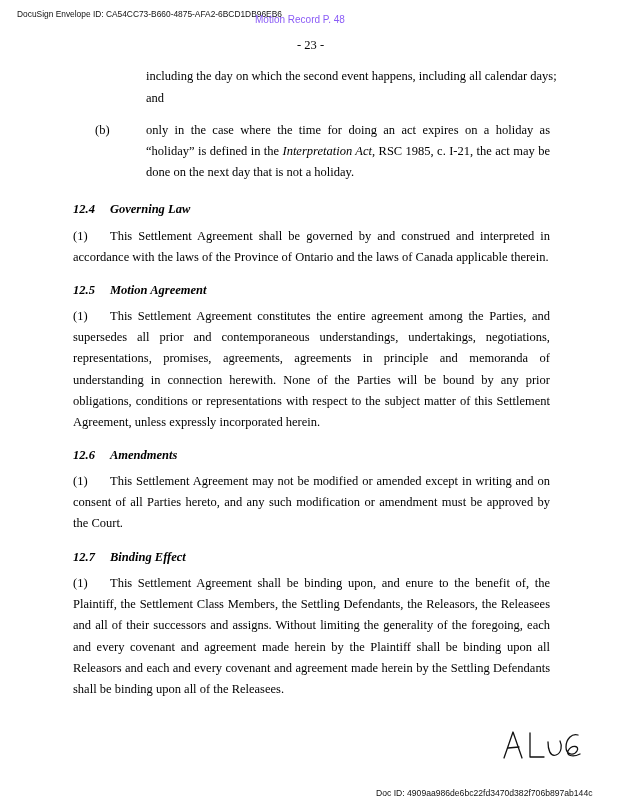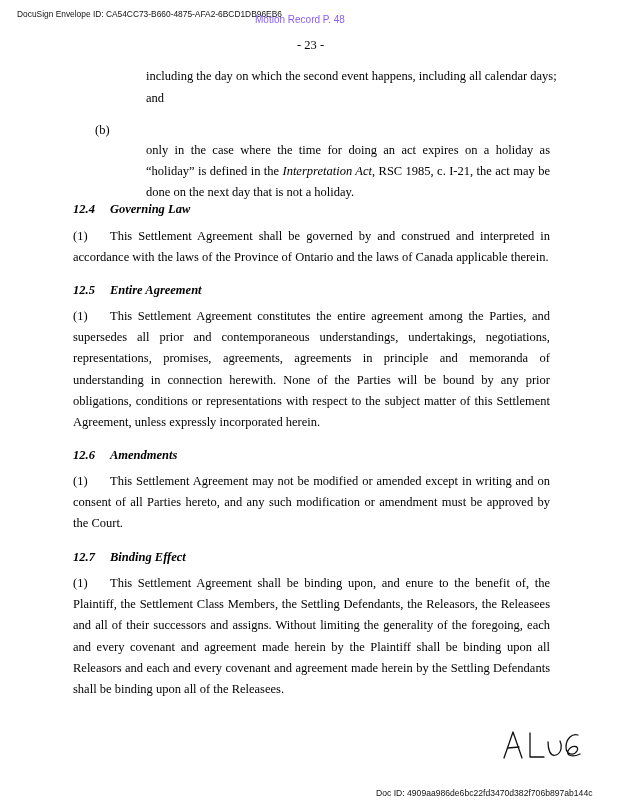--- a/index.html
+++ b/index.html
@@ -21,26 +21,26 @@
 
 <div class="envelope">DocuSign Envelope ID: CA54CC73-B660-4875-AFA2-6BCD1DB96EB6</div>
 <div class="motion">Motion Record P. 48</div>
 <div class="pagenum">- 23 -</div>
 
 <div class="doc">
   <div class="line" style="left:146px; top:66px;">including the day on which the second event happens, including all calendar days;</div>
   <div class="line" style="left:146px; top:88px;text-align:center;">and</div>
 
   <div class="line" style="left:95px; top:120px;">(b)</div>
-  <div class="para" style="left:146px; width:404px; top:120px;margin-top:20px;"><span>only in the case where the time for doing an act expires on a holiday as “holiday” is defined in the </span><i>Interpretation Act</i><span>, RSC 1985, c. I-21, the act may be done on the next day that is not a holiday.</span></div>
+  <div class="para" style="left:146px; width:404px; top:120px;"><span>only in the case where the time for doing an act expires on a holiday as “holiday” is defined in the </span><i>Interpretation Act</i><span>, RSC 1985, c. I-21, the act may be done on the next day that is not a holiday.</span></div>
 
   <div class="heading" style="top:199px;"><span class="num">12.4</span><span>Governing Law</span></div>
   <div class="para" style="top:226px;"><span class="lbl">(1)</span><span>This Settlement Agreement shall be governed by and construed and interpreted in accordance with the laws of the Province of Ontario and the laws of Canada applicable therein.</span></div>
 
-  <div class="heading" style="top:280px;"><span class="num">12.5</span><span>Entire Agreement</span></div>
+  <div class="heading" style="top:280px;"><span class="num">12.5</span><span>Motion Agreement</span></div>
   <div class="para" style="top:306px;"><span class="lbl">(1)</span><span>This Settlement Agreement constitutes the entire agreement among the Parties, and supersedes all prior and contemporaneous understandings, undertakings, negotiations, representations, promises, agreements, agreements in principle and memoranda of understanding in connection herewith. None of the Parties will be bound by any prior obligations, conditions or representations with respect to the subject matter of this Settlement Agreement, unless expressly incorporated herein.</span></div>
 
   <div class="heading" style="top:445px;"><span class="num">12.6</span><span>Amendments</span></div>
   <div class="para" style="top:471px;"><span class="lbl">(1)</span><span>This Settlement Agreement may not be modified or amended except in writing and on consent of all Parties hereto, and any such modification or amendment must be approved by the Court.</span></div>
 
   <div class="heading" style="top:547px;"><span class="num">12.7</span><span>Binding Effect</span></div>
   <div class="para" style="top:573px;"><span class="lbl">(1)</span><span>This Settlement Agreement shall be binding upon, and enure to the benefit of, the Plaintiff, the Settlement Class Members, the Settling Defendants, the Releasors, the Releasees and all of their successors and assigns. Without limiting the generality of the foregoing, each and every covenant and agreement made herein by the Plaintiff shall be binding upon all Releasors and each and every covenant and agreement made herein by the Settling Defendants shall be binding upon all of the Releasees.</span></div>
 </div>
 
 <div class="sig" title="">

